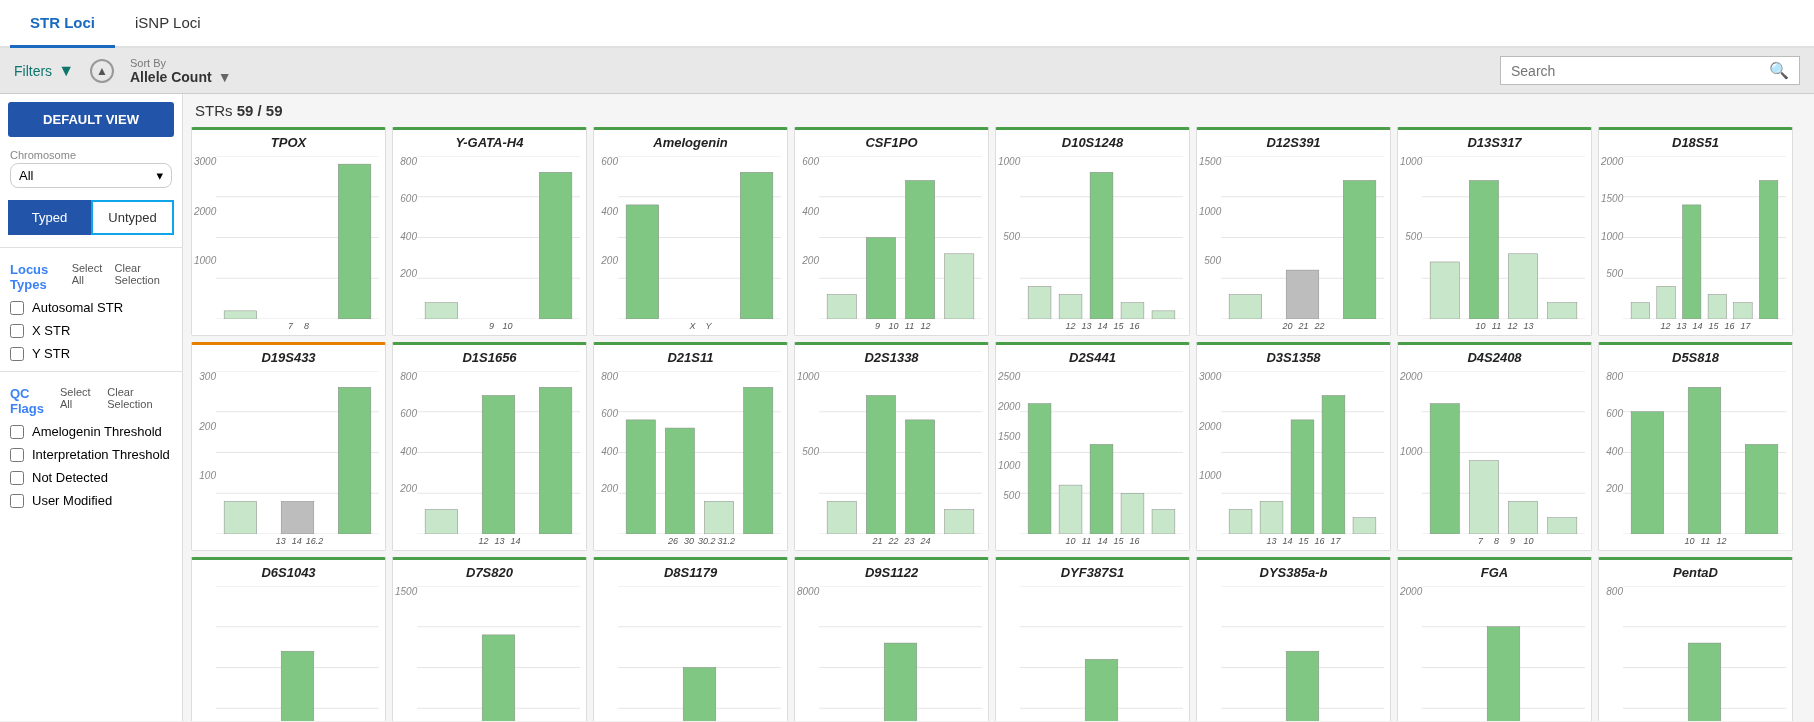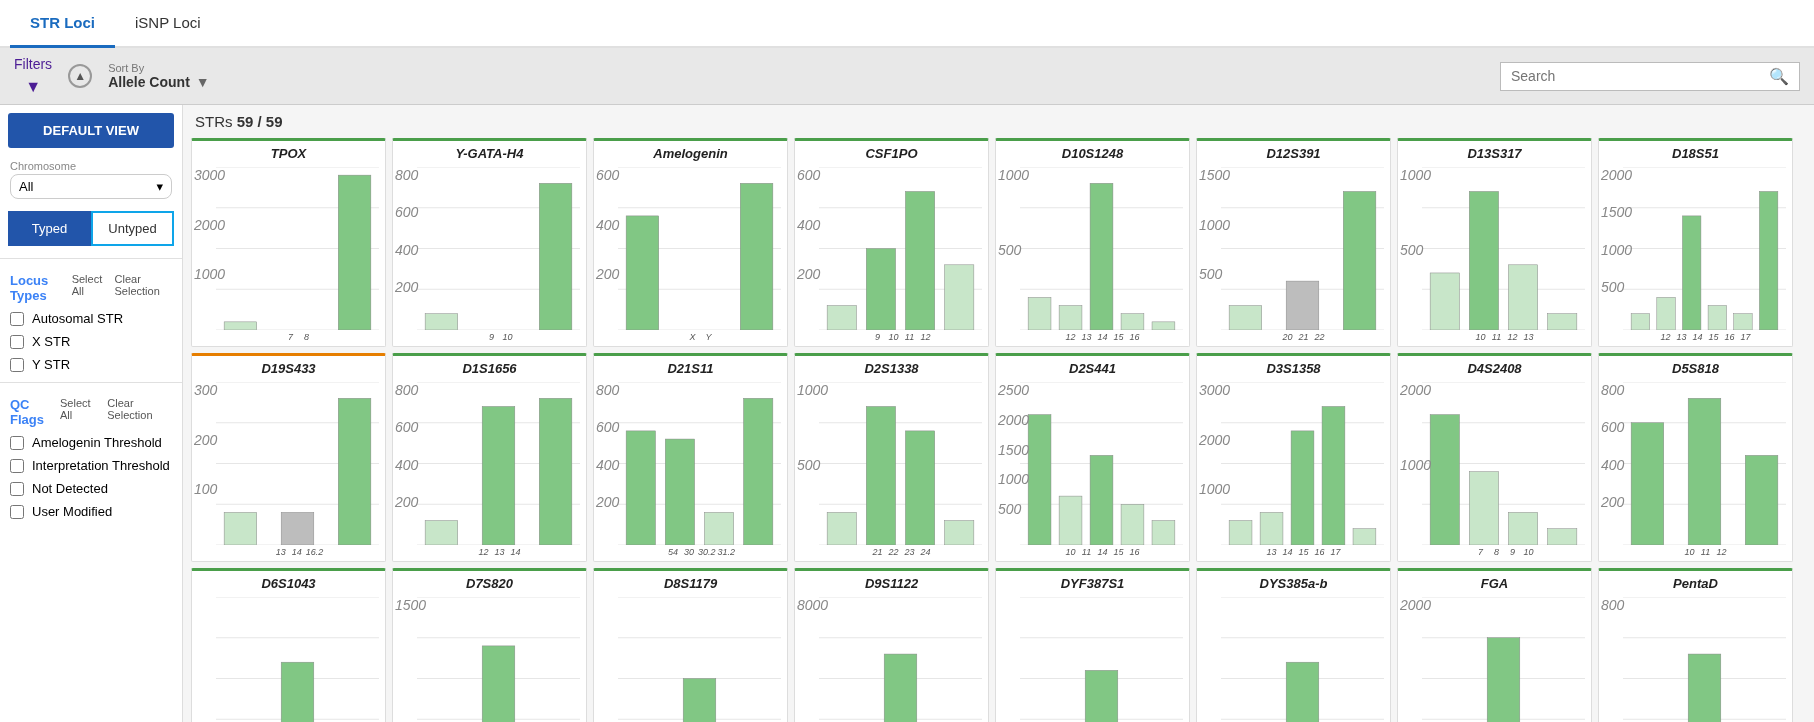--- a/index.html
+++ b/index.html
@@ -34,22 +34,21 @@
       border-bottom: 1px solid #ccc;
     }
     .filters-btn {
       display: flex;
       align-items: center;
       gap: 6px;
       font-size: 14px;
       cursor: pointer;
       background: none;
       border: none;
-      color: #4c1d95;
-      flex-direction: column;
+      color: #0f766e;
     }
     .sort-section {
       display: flex;
       flex-direction: column;
       font-size: 12px;
       color: #555;
     }
     .sort-row {
       display: flex;
       align-items: center;
@@ -248,21 +247,21 @@
       min-width: 14px;
     }
     .y-axis-labels {
       position: absolute;
       left: 2px;
       top: 4px;
       bottom: 16px;
       display: flex;
       flex-direction: column;
       justify-content: space-between;
-      font-size: 14px;
+      font-size: 10px;
       color: #888;
       width: 22px;
       text-align: right;
     }
   </style>
 </head>
 <body>
 
 <div class="top-tabs">
   <div class="tab active">STR Loci</div>
@@ -653,21 +652,21 @@
                 <line x1="0" y1="50" x2="100" y2="50" stroke="#e0e0e0" stroke-width="0.5"></line>
                 <line x1="0" y1="75" x2="100" y2="75" stroke="#e0e0e0" stroke-width="0.5"></line>
                 <line x1="0" y1="100" x2="100" y2="100" stroke="#e0e0e0" stroke-width="0.5"></line>
                 <rect x="5" y="30" width="18" height="70" fill="#81c784" stroke="#888" stroke-width="0.3"></rect>
                 <rect x="29" y="35" width="18" height="65" fill="#81c784" stroke="#888" stroke-width="0.3"></rect>
                 <rect x="53" y="80" width="18" height="20" fill="#c8e6c9" stroke="#888" stroke-width="0.3"></rect>
                 <rect x="77" y="10" width="18" height="90" fill="#81c784" stroke="#888" stroke-width="0.3"></rect>
               </svg>
             </div>
             <div class="chart-labels">
-              <span class="chart-label">54</span>
+              <span class="chart-label">26</span>
               <span class="chart-label">30</span>
               <span class="chart-label">30.2</span>
               <span class="chart-label">31.2</span>
             </div>
           </div>
           <div class="chart-card normal">
             <div class="chart-title">D2S1338</div>
             <div class="chart-area" style="height: 110px;">
               <div class="y-axis-labels">
                 <span>1000</span>

